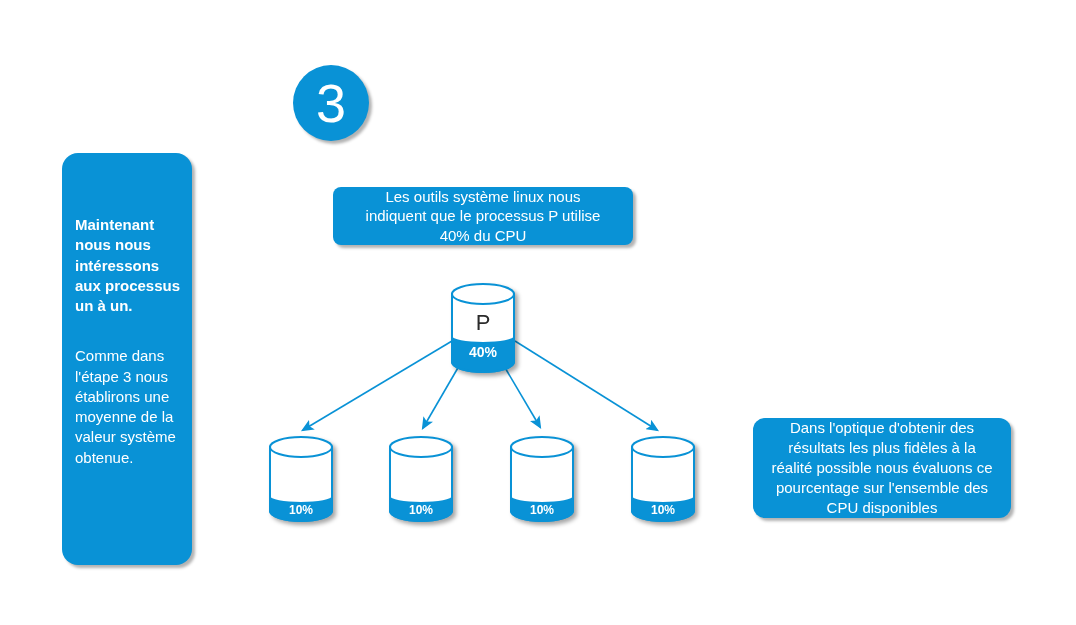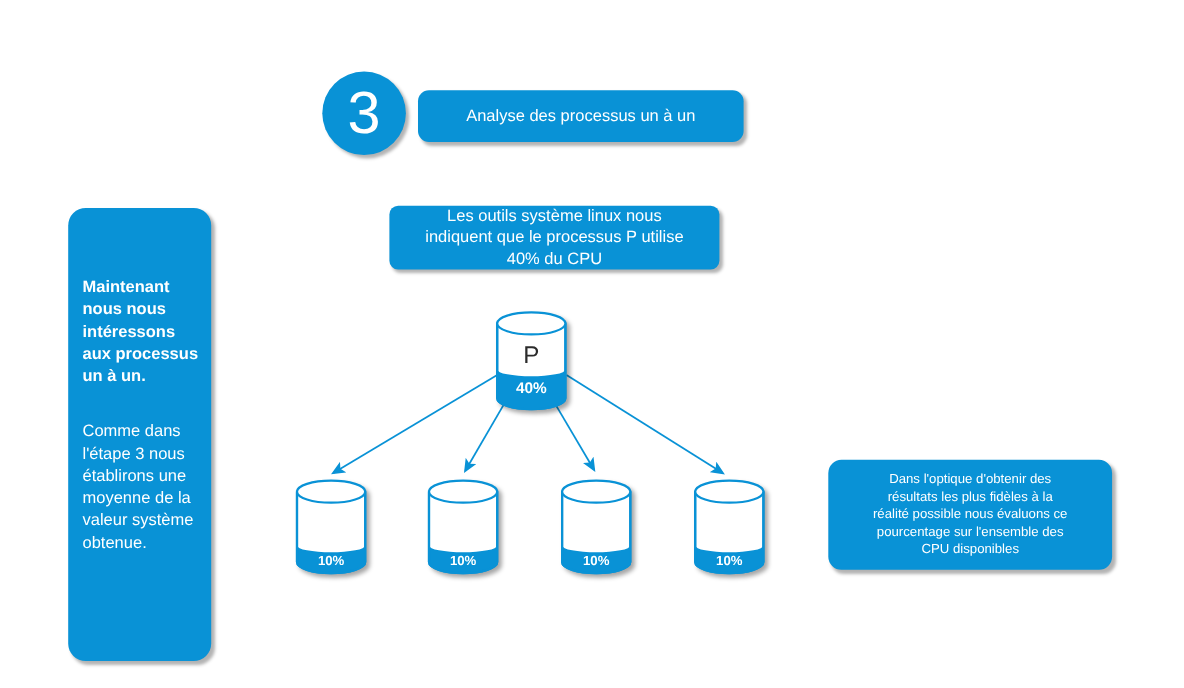--- a/index.html
+++ b/index.html
@@ -13,35 +13,34 @@
     font-size:54px;font-weight:400;box-shadow:3px 3px 3px rgba(0,0,0,.30);
   }
   .banner{
     position:absolute;left:380px;top:82px;width:296px;height:47px;border-radius:10px;
     background:#0992d6;color:#ffffff;display:flex;align-items:center;justify-content:center;
     font-size:15px;box-shadow:3px 3px 3px rgba(0,0,0,.30);
   }
   .side-note{
     position:absolute;left:62px;top:153px;width:130px;height:412px;border-radius:16px;
     background:#0992d6;color:#ffffff;box-sizing:border-box;padding:62px 6px 0 13px;
-    font-size:15px;line-height:1.35;box-shadow:3px 3px 3px rgba(0,0,0,.30);margin-top:36px;
+    font-size:15px;line-height:1.35;box-shadow:3px 3px 3px rgba(0,0,0,.30);
   }
   .side-note p{margin:0;}
   .side-note p.first{font-weight:bold;margin-bottom:30px;}
   .info-box{
     position:absolute;left:333px;top:187px;width:300px;height:58px;border-radius:8px;
     background:#0992d6;color:#ffffff;display:flex;align-items:center;justify-content:center;
     text-align:center;font-size:15px;line-height:1.28;white-space:pre-line;
     box-shadow:3px 3px 3px rgba(0,0,0,.30);
-    margin-left:21px;
   }
   .note-box{
     position:absolute;left:753px;top:418px;width:258px;height:100px;border-radius:12px;
     background:#0992d6;color:#ffffff;display:flex;align-items:center;justify-content:center;
-    text-align:center;font-size:12px;line-height:1.33;white-space:pre-line;
+    text-align:center;font-size:15px;line-height:1.33;white-space:pre-line;
     box-shadow:3px 3px 3px rgba(0,0,0,.30);
   }
   svg.diagram{position:absolute;left:0;top:0;}
   .cyl{filter:drop-shadow(3px 3px 2px rgba(0,0,0,.35));}
   .cyl-outline{fill:none;stroke:#0992d6;stroke-width:2;}
   .cyl-white{fill:#ffffff;stroke:#0992d6;stroke-width:2;}
   .cyl-band{fill:#0992d6;stroke:none;}
   .arrow{stroke:#0992d6;stroke-width:1.6;fill:none;}
   text.cyl-label{fill:#2b2b2b;font-size:22px;font-family:"Liberation Sans",sans-serif;text-anchor:middle;}
   text.usage{fill:#ffffff;font-weight:bold;font-family:"Liberation Sans",sans-serif;text-anchor:middle;}
@@ -50,23 +49,20 @@
 </style>
 </head>
 <body>
 
 <div class="canvas">
 
   <div class="step-circle">
     <span>3</span>
   </div>
 
-  <div class="banner">
-    <span>Analyse des processus un à un</span>
-  </div>
 
   <div class="side-note">
     <p class="first">Maintenant nous nous intéressons aux processus un à un.</p>
     <p>Comme dans l'étape 3 nous établirons une moyenne de la valeur système obtenue.</p>
   </div>
 
   <div class="info-box">
     <span>Les outils système linux nous
 indiquent que le processus P utilise
 40% du CPU</span>

